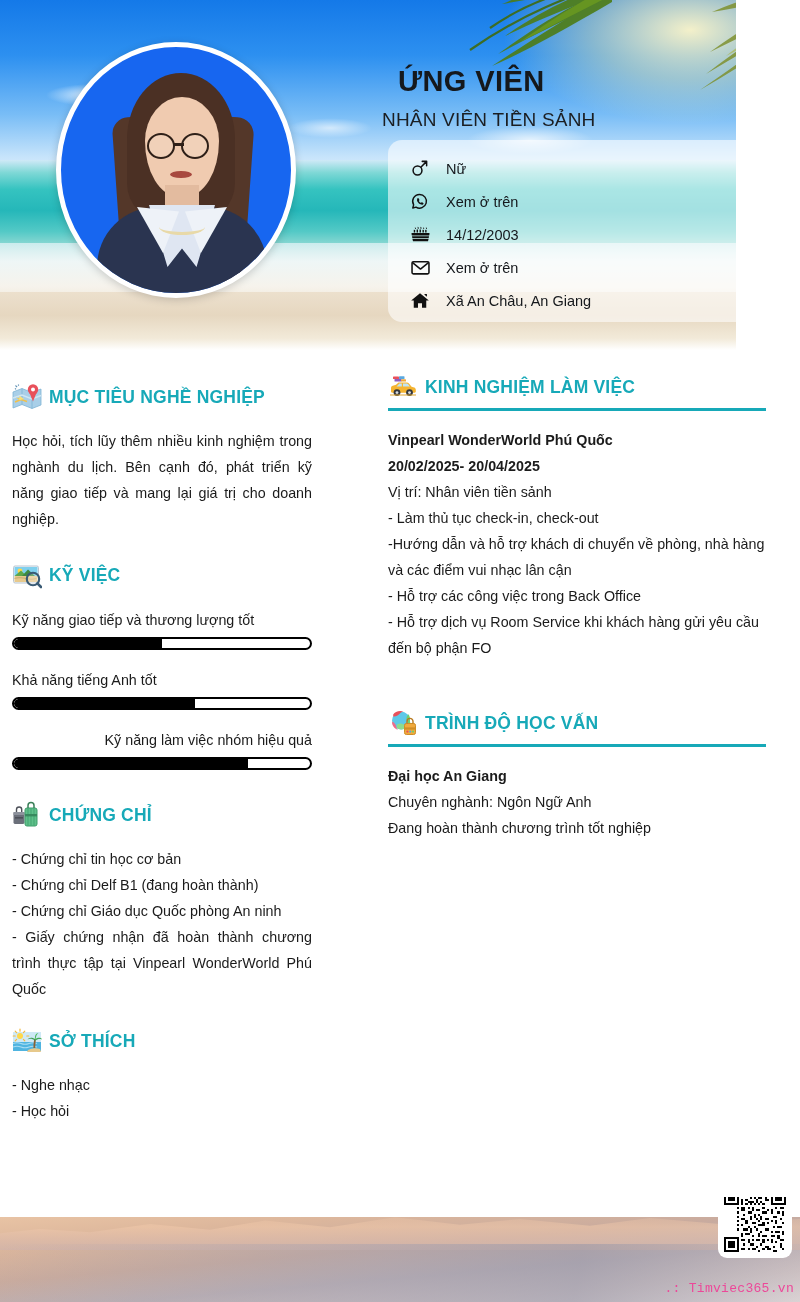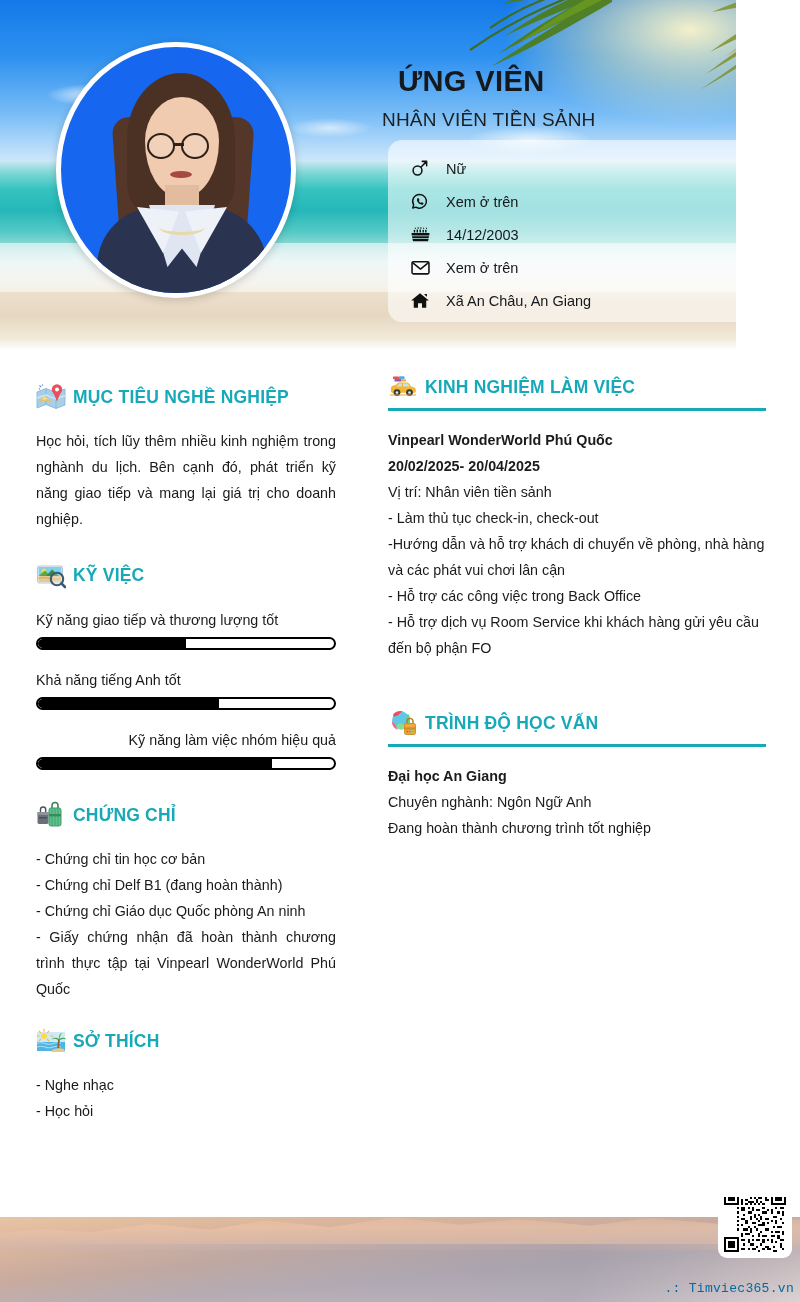--- a/index.html
+++ b/index.html
@@ -116,21 +116,21 @@
   .c-ico { width: 36px; flex: 0 0 36px; display: flex; align-items: center; justify-content: flex-start; color: #111; }
   .c-ico svg { display: block; }
   .c-txt { font-size: 14.5px; color: #15181c; }
 
   
   .content {
     position: relative;
     width: 800px;
     padding: 0;
   }
-  .col-left  { position: absolute; left: 36px;  top: 0; width: 300px; }
+  .col-left  { position: absolute; left: 12px;  top: 0; width: 300px; }
   .col-right { position: absolute; left: 388px; top: 0; width: 378px; }
 
   .sec { margin-bottom: 0; }
   .sec-head { display: flex; align-items: center; gap: 7px; }
   .sec-ico { width: 30px; height: 30px; flex: 0 0 30px; position: relative; }
   .sec-ico svg { display: block; }
   .sec-title {
     font-size: 17.5px; font-weight: bold; color: #17a9b8;
     letter-spacing: .2px; white-space: nowrap;
   }
@@ -170,21 +170,21 @@
   }
   .qr {
     position: absolute; right: 8px; bottom: 44px;
     width: 74px; height: 74px; background: #fff;
     border-radius: 9px; padding: 6px;
   }
   .qr svg { display: block; }
   .wm {
     position: absolute; right: 6px; bottom: 6px;
     font-family: "Liberation Mono", monospace;
-    font-size: 13px; color: #0369a1; letter-spacing: .3px;
+    font-size: 13px; color: #ec4899; letter-spacing: .3px;
   }
 </style>
 </head>
 <body>
 
 <div class="header">
   <div class="hdr-sky"></div>
   <div class="hdr-clouds"></div>
   <div class="hdr-sea"></div>
   <div class="hdr-foam"></div>
@@ -435,21 +435,21 @@
         </span>
         <span class="sec-title">KINH NGHIỆM LÀM VIỆC</span>
       </div>
       <div class="sec-rule"></div>
 
       <div style="margin-top:16px;">
         <div class="body-txt bold">Vinpearl WonderWorld Phú Quốc</div>
         <div class="body-txt bold">20/02/2025- 20/04/2025</div>
         <div class="body-txt">Vị trí: Nhân viên tiền sảnh</div>
         <div class="body-txt">- Làm thủ tục check-in, check-out</div>
-        <div class="body-txt">-Hướng dẫn và hỗ trợ khách di chuyển về phòng, nhà hàng và các phát vui chơi lân cận</div>
+        <div class="body-txt">-Hướng dẫn và hỗ trợ khách di chuyển về phòng, nhà hàng và các điểm vui nhạc lân cận</div>
         <div class="body-txt">- Hỗ trợ các công việc trong Back Office</div>
         <div class="body-txt">- Hỗ trợ dịch vụ Room Service khi khách hàng gửi yêu cầu đến bộ phận FO</div>
       </div>
     </div>
 
     <div class="sec" style="margin-top:47px;">
       <div class="sec-head">
         <span class="sec-ico">
           <svg width="30" height="30" viewBox="0 0 30 30">
             <circle cx="13" cy="12.5" r="9" fill="#5ec8e8"></circle>

